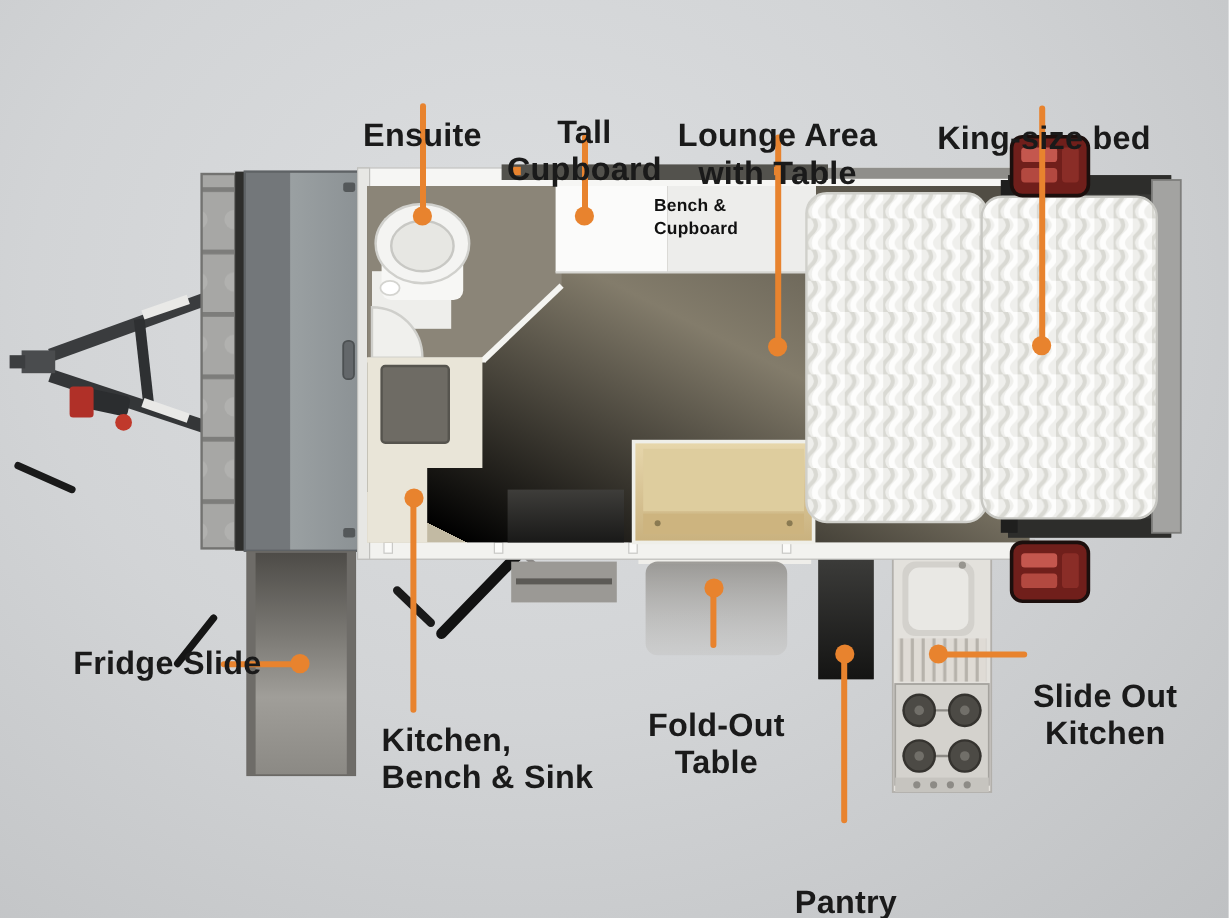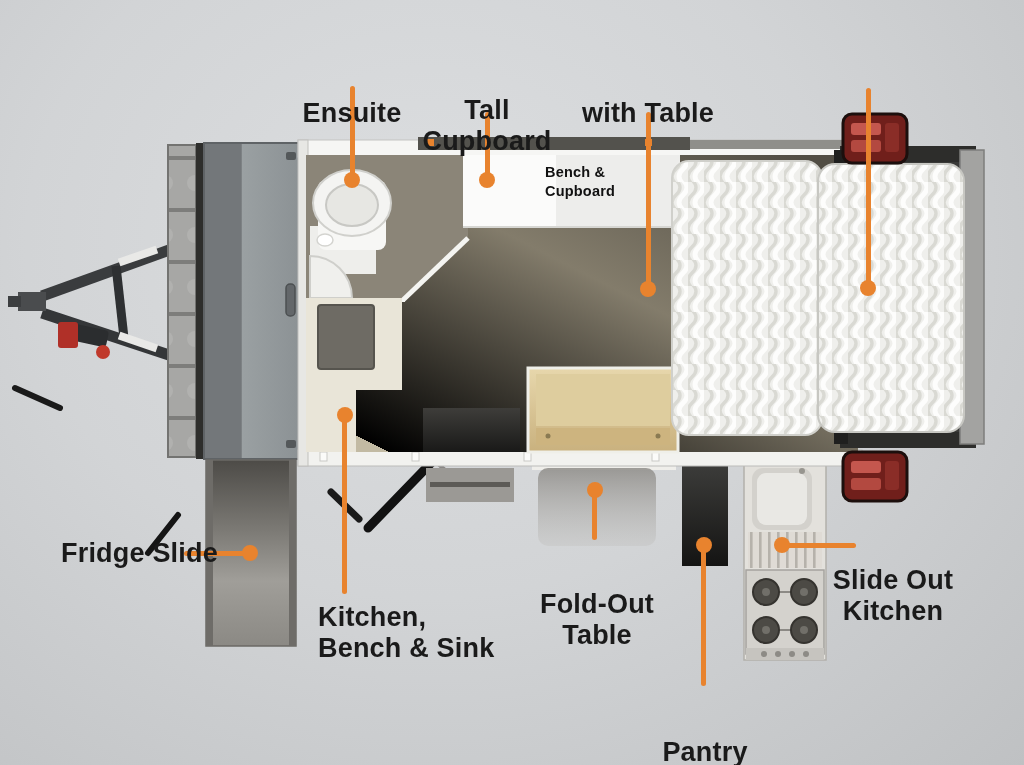--- a/index.html
+++ b/index.html
@@ -283,34 +283,38 @@
   <div class="dot" style="left:774px;top:537px;"></div>
 
   <div class="callout center" style="left:272px;top:50px;width:160px;">
     <span>Ensuite</span>
   </div>
   <div class="callout center" style="left:407px;top:47px;width:160px;">
     <div>Tall</div>
     <div>Cupboard</div>
   </div>
   <div class="callout center" style="left:548px;top:50px;width:200px;">
+    <div>Lounge Area</div>
     <div>with Table</div>
+  </div>
+  <div class="callout center" style="left:750px;top:52px;width:240px;">
+    <span>King-size bed</span>
   </div>
   <div class="callout left" style="left:18px;top:538px;width:170px;margin-left:43px;">
     <span>Fridge Slide</span>
   </div>
   <div class="callout left" style="left:318px;top:602px;width:210px;">
     <div>Kitchen,</div>
     <div>Bench &amp; Sink</div>
   </div>
   <div class="callout center" style="left:625px;top:689px;width:160px;">
     <span>Pantry</span>
   </div>
   <div class="callout center" style="left:517px;top:541px;width:160px;">
     <div>Fold-Out</div>
     <div>Table</div>
   </div>
-  <div class="callout center" style="left:813px;top:517px;width:160px;">
+  <div class="callout center" style="left:841px;top:517px;width:160px;">
     <div>Slide Out</div>
     <div>Kitchen</div>
   </div>
 
 </div>
 
 </body></html>

